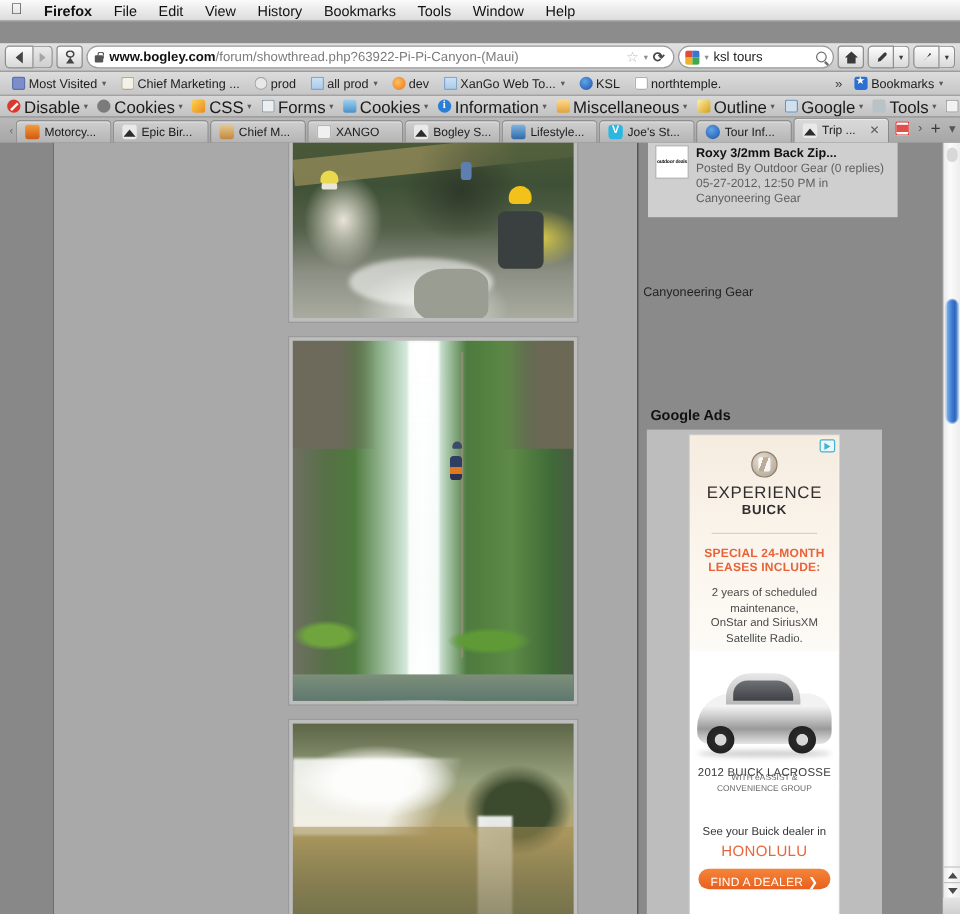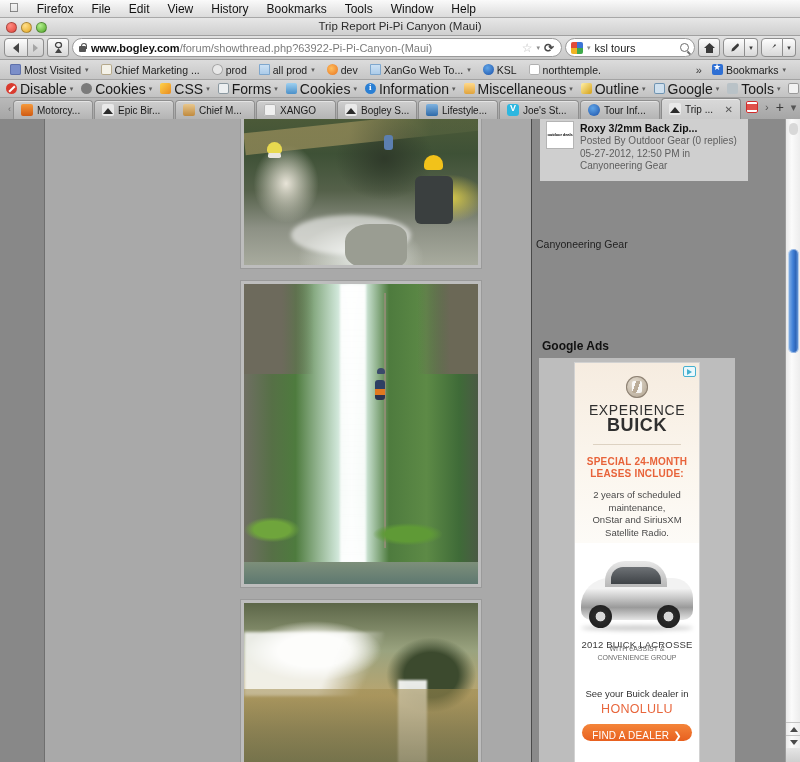--- a/index.html
+++ b/index.html
@@ -14,21 +14,21 @@
 
   
   .menubar {
     position:absolute; top:0; left:0; width:800px; height:18px;
     background: linear-gradient(to bottom,#fafafa 0%,#e9e9e9 55%,#dcdcdc 100%);
     border-bottom:1px solid #a8a8a8;
     display:flex; align-items:center; gap:0px; padding-left:6px;
   }
   .apple-logo { font-size:13px; color:#2b2b2b; padding:0 9px 2px 3px; line-height:1; }
   .menubar .mi { font-size:12px; color:#111; padding:0 9px; line-height:18px; white-space:nowrap; }
-  .menubar .mi.bold { font-weight:normal; }
+  .menubar .mi.bold { font-weight:bold; }
 
   
   .titlebar {
     position:absolute; top:18px; left:0; width:800px; height:18px;
     background: linear-gradient(to bottom,#e7e7e7 0%,#cfcfcf 100%);
     border-bottom:1px solid #a0a0a0;
   }
   .lights { position:absolute; left:6px; top:4px; display:flex; gap:4px; }
   .light { width:11px; height:11px; border-radius:50%; border:1px solid rgba(0,0,0,.28); }
   .l-red    { background: radial-gradient(circle at 35% 30%, #ff8b81, #e2453c); }
@@ -378,28 +378,20 @@
     <div class="mi">File</div>
     <div class="mi">Edit</div>
     <div class="mi">View</div>
     <div class="mi">History</div>
     <div class="mi">Bookmarks</div>
     <div class="mi">Tools</div>
     <div class="mi">Window</div>
     <div class="mi">Help</div>
   </div>
 
-  <div class="titlebar">
-    <div class="lights">
-      <div class="light l-red"></div>
-      <div class="light l-yellow"></div>
-      <div class="light l-green"></div>
-    </div>
-    <div class="wintitle">Trip Report Pi-Pi Canyon (Maui)</div>
-  </div>
 
   <div class="navbar">
     <div class="backfwd">
       <div class="navbtn">
           <span class="tri-l"></span>
         </div>
       <div class="navbtn">
           <span class="tri-r"></span>
         </div>
     </div>
@@ -663,21 +655,21 @@
       <div class="sb-pretext">Canyoneering Gear</div>
 
       <div class="ads-head">Google Ads</div>
 
       <div class="ad-panel">
         <div class="ad-inner">
           <div class="ad-top">
             <div class="adchoice"></div>
             <div class="buick-logo"></div>
             <div class="exp">EXPERIENCE</div>
-            <div class="exp" style="font-weight:bold;font-size:18px;">BUICK</div>
+            <div class="exp" style="font-weight:bold;font-size:11px;">BUICK</div>
             <div class="hr-ad"></div>
             <div class="ad-special">SPECIAL 24-MONTH</div>
             <div class="ad-special" style="margin-top:0">LEASES INCLUDE:</div>
             <div class="ad-body">2 years of scheduled</div>
             <div class="ad-body" style="margin-top:0">maintenance,</div>
             <div class="ad-body" style="margin-top:0">OnStar and SiriusXM</div>
             <div class="ad-body" style="margin-top:0">Satellite Radio.</div>
           </div>
           <div class="ad-car">
             <span class="carshadow"></span>

